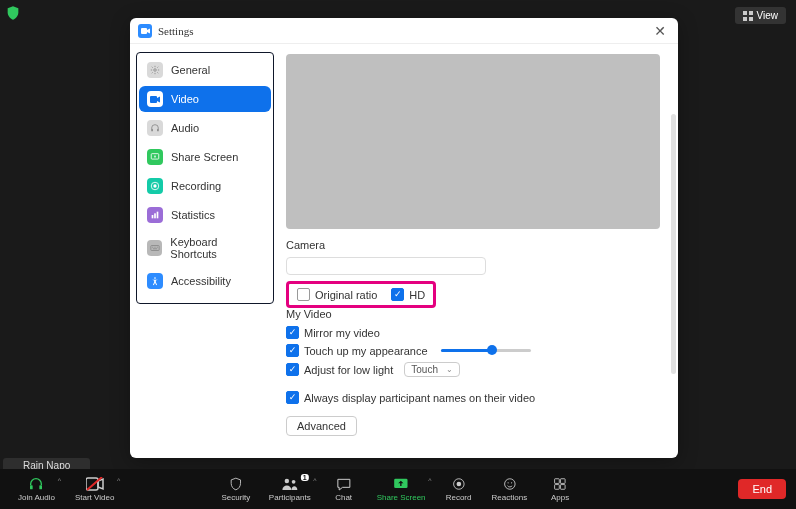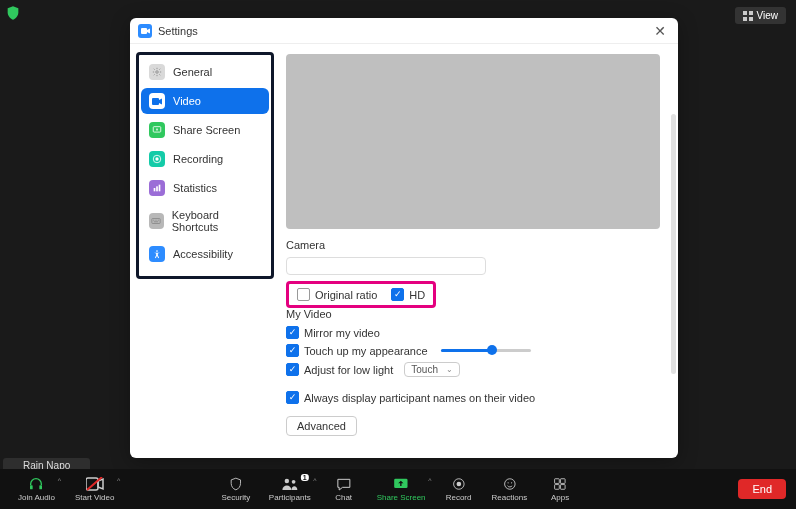--- a/index.html
+++ b/index.html
@@ -2,25 +2,25 @@
 <html><head>
 <meta charset="utf-8">
 <style>
 * { margin: 0; padding: 0; box-sizing: border-box; font-family: -apple-system, BlinkMacSystemFont, "Segoe UI", Arial, sans-serif; }
 body { width: 796px; height: 509px; background: #1a1a1a; position: relative; overflow: hidden; }
 .shield { position: absolute; top: 5px; left: 5px; width: 16px; height: 16px; }
 .view-btn { position: absolute; top: 7px; right: 10px; background: #333; color: #fff; font-size: 10px; padding: 3px 8px; border-radius: 3px; display: flex; align-items: center; gap: 4px; cursor: pointer; }
 .settings-window { position: absolute; top: 18px; left: 130px; width: 548px; height: 440px; background: #fff; border-radius: 6px; box-shadow: 0 4px 20px rgba(0,0,0,0.3); display: flex; flex-direction: column; }
 .settings-header { height: 26px; display: flex; align-items: center; padding: 0 8px; border-bottom: 1px solid #eee; }
 .settings-header .app-icon { width: 14px; height: 14px; background: #2D8CFF; border-radius: 3px; margin-right: 6px; display:flex; align-items:center; justify-content:center;}
-.settings-header .title { font-size: 11px; color: #333; flex: 1; }
+.settings-header .title { font-size: 11px; color: #333; flex: 1; font-family: Liberation Serif, serif; }
 .settings-header .close { font-size: 14px; color: #555; cursor: pointer; padding: 0 4px; }
 .settings-body { flex: 1; display: flex; overflow: hidden; }
 .sidebar { width: 150px; padding: 8px 6px; }
-.sidebar-highlight { border: 3px solid #0f172a; border-radius: 4px; padding: 4px 2px 6px 2px; }
+.sidebar-highlight { border: 1px solid #0f172a; border-radius: 4px; padding: 4px 2px 6px 2px; }
 .nav-item { display: flex; align-items: center; padding: 5px 8px; border-radius: 6px; font-size: 11px; color: #333; cursor: pointer; margin-bottom: 3px; }
 .nav-item.active { background: #0e71eb; color: #fff; }
 .nav-item.active .nav-icon { background: #fff; }
 .nav-icon { width: 16px; height: 16px; border-radius: 4px; margin-right: 8px; display: flex; align-items: center; justify-content: center; font-size: 8px; color: #fff;}
 .icon-general { background: #d9d9d9; }
 .icon-video { background: #2D8CFF; }
 .icon-audio { background: #d9d9d9; }
 .icon-share { background: #30c85e; }
 .icon-bg { background: #17c6d9; }
 .icon-rec { background: #14cba8; }
@@ -100,20 +100,30 @@
         <div class="nav-item active">
           <div class="nav-icon icon-video">
               <svg width="10" height="7" viewBox="0 0 10 7">
                 <rect x="0" y="0" width="7" height="7" rx="1" fill="#0e71eb"></rect>
                 <path d="M7 2l3-1.5v6L7 5z" fill="#0e71eb"></path>
               </svg>
             </div>
           <span>Video</span>
         </div>
         <div class="nav-item">
+          <div class="nav-icon icon-audio">
+              <svg width="10" height="10" viewBox="0 0 24 24">
+                <path d="M4 14v-2a8 8 0 0116 0v2" fill="none" stroke="#888" stroke-width="2"></path>
+                <rect x="3" y="14" width="4" height="6" rx="1" fill="#888"></rect>
+                <rect x="17" y="14" width="4" height="6" rx="1" fill="#888"></rect>
+              </svg>
+            </div>
+          <span>Audio</span>
+        </div>
+        <div class="nav-item">
           <div class="nav-icon icon-share">
               <svg width="10" height="10" viewBox="0 0 24 24">
                 <rect x="3" y="4" width="18" height="13" rx="2" fill="none" stroke="#fff" stroke-width="2"></rect>
                 <path d="M12 8l-3 3h2v3h2v-3h2z" fill="#fff"></path>
               </svg>
             </div>
           <span>Share Screen</span>
         </div>
         <div class="nav-item">
           <div class="nav-icon icon-rec">

